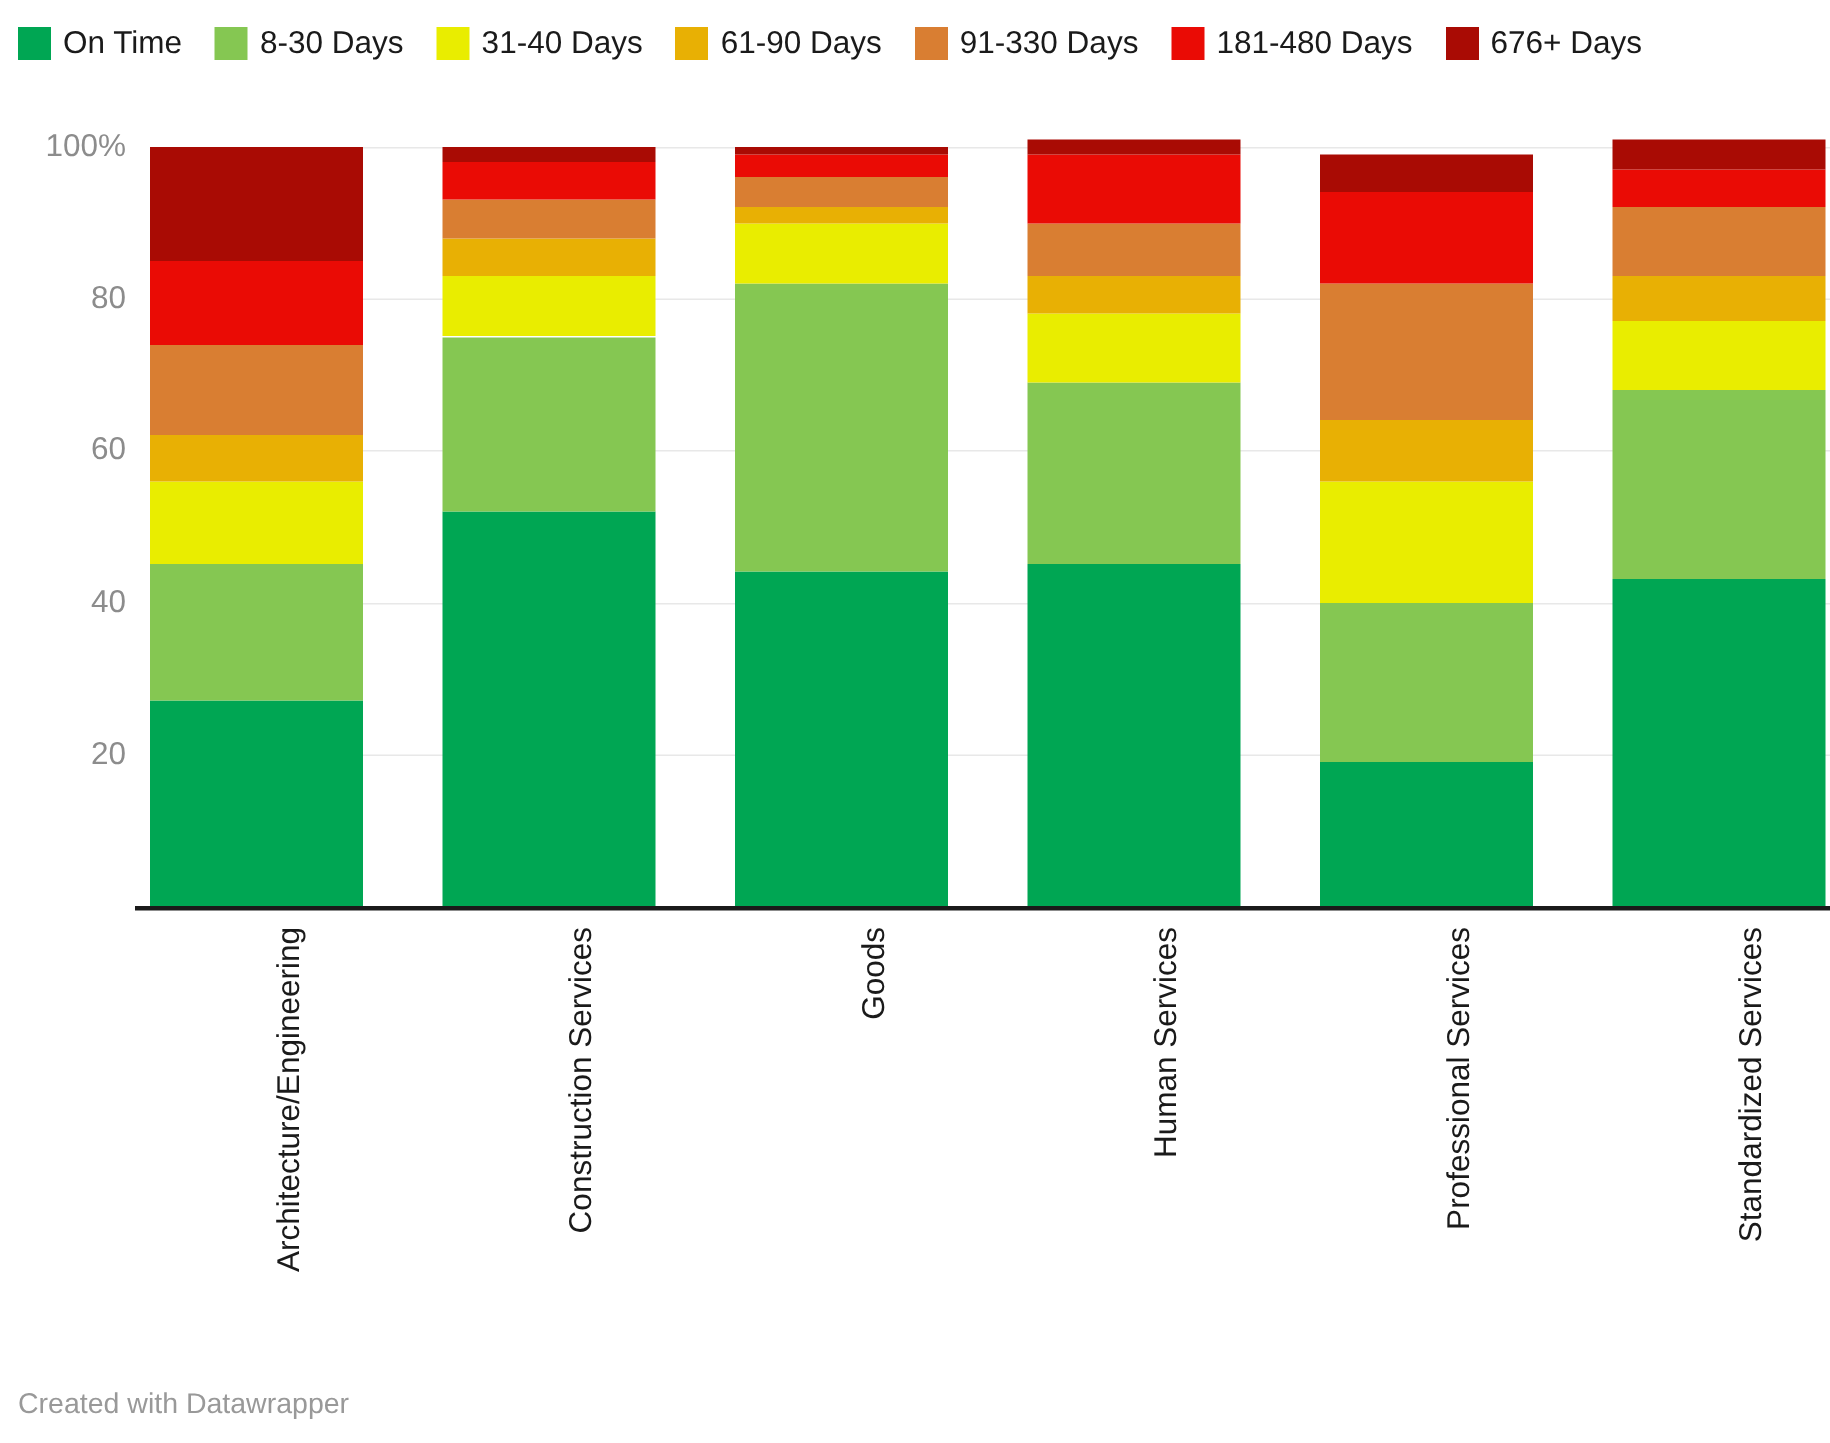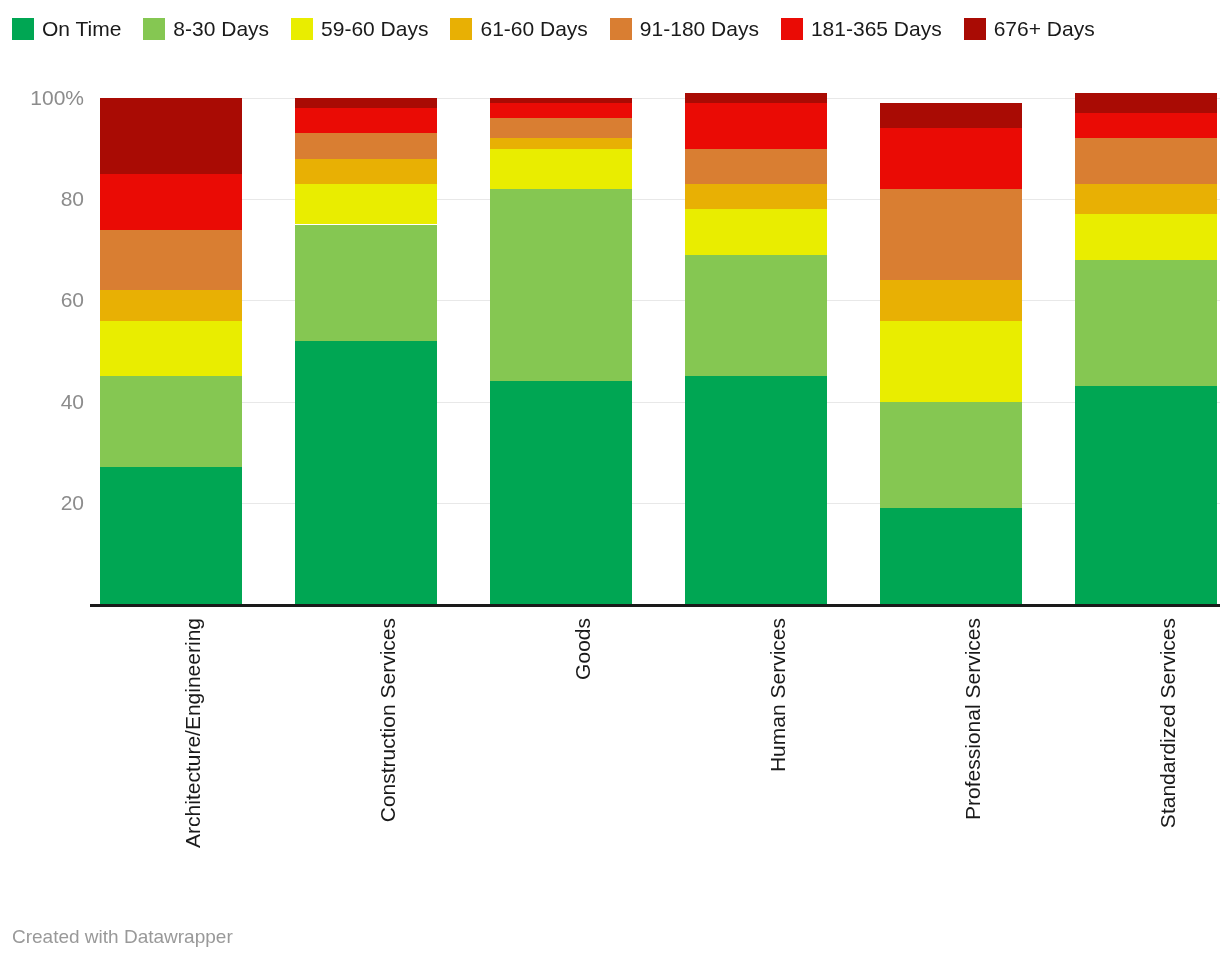--- a/index.html
+++ b/index.html
@@ -136,33 +136,33 @@
       <div class="legend-item">
         <span class="legend-swatch" style="background: rgb(0, 166, 83);"></span>
         <span class="legend-label">On Time</span>
       </div>
       <div class="legend-item">
         <span class="legend-swatch" style="background: rgb(133, 199, 82);"></span>
         <span class="legend-label">8-30 Days</span>
       </div>
       <div class="legend-item">
         <span class="legend-swatch" style="background: rgb(233, 237, 0);"></span>
-        <span class="legend-label">59-60 Days</span>
+        <span class="legend-label">31-40 Days</span>
       </div>
       <div class="legend-item">
         <span class="legend-swatch" style="background: rgb(232, 176, 4);"></span>
-        <span class="legend-label">61-60 Days</span>
+        <span class="legend-label">61-90 Days</span>
       </div>
       <div class="legend-item">
         <span class="legend-swatch" style="background: rgb(217, 126, 50);"></span>
-        <span class="legend-label">91-180 Days</span>
+        <span class="legend-label">91-330 Days</span>
       </div>
       <div class="legend-item">
         <span class="legend-swatch" style="background: rgb(234, 11, 5);"></span>
-        <span class="legend-label">181-365 Days</span>
+        <span class="legend-label">181-480 Days</span>
       </div>
       <div class="legend-item">
         <span class="legend-swatch" style="background: rgb(169, 11, 4);"></span>
         <span class="legend-label">676+ Days</span>
       </div>
     </div>
 
   <div class="plot">
     <div id="gridlines">
         <div class="gridline" style="top: 98px;"></div>

